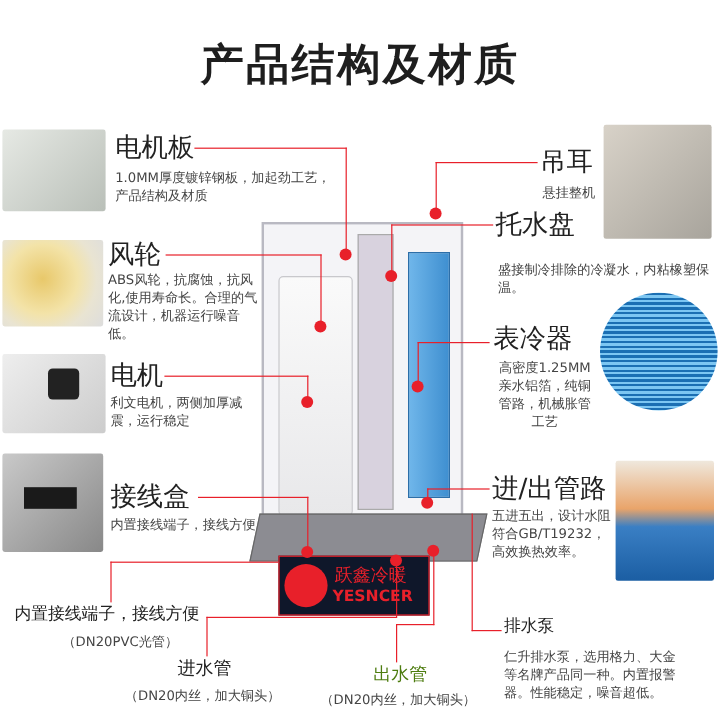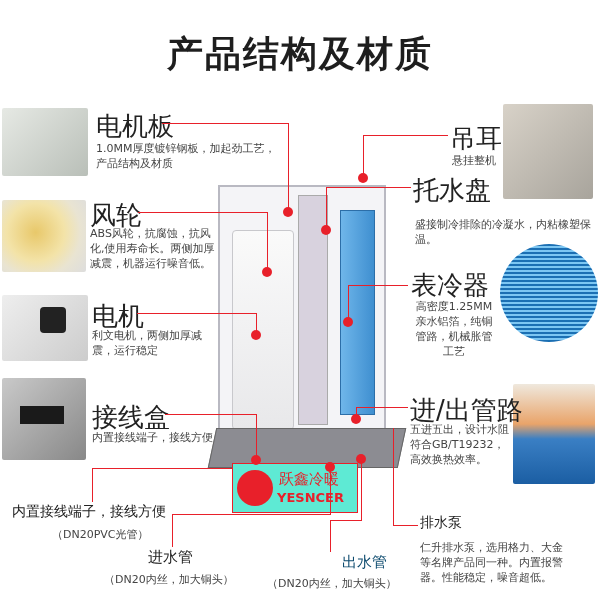--- a/index.html
+++ b/index.html
@@ -1,29 +1,29 @@
 <!DOCTYPE html>
 <html><head>
 <meta charset="utf-8">
 <style>
   * { box-sizing: border-box; margin: 0; padding: 0; }
   body { width: 600px; height: 607px; background: #ffffff; font-family: "DejaVu Sans", "Liberation Sans", sans-serif; color: #222; position: relative; overflow: hidden; }
   .abs { position: absolute; }
   .title { left: 0; top: 30px; width: 600px; text-align: center; font-size: 36px; font-weight: bold; color: #1e1e1e; letter-spacing: 2px; }
-  .label-big { font-size: 26px; color: #222; white-space: nowrap; line-height: 1; }
+  .label-big { font-size: 22px; color: #222; white-space: nowrap; line-height: 1; }
   .desc { font-size: 11px; color: #444; line-height: 15px; }
   .photo { border-radius: 2px; overflow: hidden; }
   .line { position: absolute; background: #e8202a; }
   .dot { position: absolute; width: 10px; height: 10px; border-radius: 50%; background: #e8202a; }
   .unit-frame { left: 218px; top: 185px; width: 168px; height: 278px; border: 2px solid #b9b9c2; background: #f4f4f7; }
   .coil { left: 340px; top: 210px; width: 35px; height: 205px; background: linear-gradient(90deg,#6fb6ea,#3f8fd0); border: 1px solid #2c6ea8; }
   .bottom-tray { left: 212px; top: 428px; width: 190px; height: 40px; background: #8c8c92; transform: skewX(-12deg); border: 1px solid #666; }
   .blower { left: 232px; top: 230px; width: 62px; height: 200px; background: linear-gradient(#fafafa,#e8e8ea); border: 1px solid #c8c8cc; border-radius: 4px; }
   .panel-mid { left: 298px; top: 195px; width: 30px; height: 230px; background: #d8d2de; border: 1px solid #aaa; }
-  .logo-box { left: 232px; top: 463px; width: 126px; height: 50px; border: 1px solid #e8202a; background: #5eead4; }
+  .logo-box { left: 232px; top: 463px; width: 126px; height: 50px; border: 1px solid #e8202a; background: #0f172a; }
 </style>
 </head>
 <body>
 
 <div class="abs title">产品结构及材质</div>
 
 <div class="abs photo" style="left:2px;top:108px;width:86px;height:68px;background:linear-gradient(135deg,#e6e9e4,#b9bfb8);"></div>
 <div class="abs photo" style="left:2px;top:200px;width:84px;height:72px;background:radial-gradient(circle at 40% 45%,#e8c86a 0,#f3e3a8 45%,#e9e4d2 70%,#ddd 100%);"></div>
 <div class="abs photo" style="left:2px;top:295px;width:86px;height:66px;background:linear-gradient(135deg,#eee,#ccc);">
     <div style="position:absolute;left:38px;top:12px;width:26px;height:26px;background:#222;border-radius:4px;"></div>
@@ -33,21 +33,21 @@
   </div>
 
 <div class="abs photo" style="left:503px;top:104px;width:90px;height:95px;background:linear-gradient(135deg,#d8d2c8,#a8a49c);"></div>
 <div class="abs photo" style="left:500px;top:244px;width:98px;height:98px;border-radius:50%;background:repeating-linear-gradient(0deg,#1b6fb3 0 2px,#7cc6f2 2px 4px);"></div>
 <div class="abs photo" style="left:513px;top:384px;width:82px;height:100px;background:linear-gradient(#efe8dd 0,#e9a46a 40%,#3a7fc4 55%,#1b5ea3 100%);"></div>
 
 <div class="abs label-big" style="left:96px;top:113px;">电机板</div>
 <div class="abs desc" style="left:96px;top:141px;width:185px;">1.0MM厚度镀锌钢板，加起劲工艺，产品结构及材质</div>
 
 <div class="abs label-big" style="left:90px;top:202px;">风轮</div>
-<div class="abs desc" style="left:90px;top:226px;width:128px;">ABS风轮，抗腐蚀，抗风化,使用寿命长。两侧加厚减震，机器运行噪音低。</div>
+<div class="abs desc" style="left:90px;top:226px;width:128px;">ABS风轮，抗腐蚀，抗风化,使用寿命长。合理的气流设计，机器运行噪音低。</div>
 
 <div class="abs label-big" style="left:92px;top:303px;">电机</div>
 <div class="abs desc" style="left:92px;top:328px;width:128px;">利文电机，两侧加厚减震，运行稳定</div>
 
 <div class="abs label-big" style="left:92px;top:404px;">接线盒</div>
 <div class="abs desc" style="left:92px;top:430px;width:135px;">内置接线端子，接线方便</div>
 
 <div class="abs label-big" style="left:450px;top:125px;">吊耳</div>
 <div class="abs desc" style="left:452px;top:153px;">悬挂整机</div>
 
@@ -60,21 +60,21 @@
 <div class="abs label-big" style="left:410px;top:397px;">进/出管路</div>
 <div class="abs desc" style="left:410px;top:422px;width:100px;">五进五出，设计水阻符合GB/T19232，高效换热效率。</div>
 
 <div class="abs label-big" style="left:420px;top:515px;font-size:14px;">排水泵</div>
 <div class="abs desc" style="left:420px;top:540px;width:150px;">仁升排水泵，选用格力、大金等名牌产品同一种。内置报警器。性能稳定，噪音超低。</div>
 
 <div class="abs" style="left:12px;top:503px;font-size:14px;color:#222;">内置接线端子，接线方便</div>
 <div class="abs desc" style="left:52px;top:527px;">（DN20PVC光管）</div>
 <div class="abs" style="left:148px;top:548px;font-size:15px;color:#222;">进水管</div>
 <div class="abs desc" style="left:104px;top:572px;">（DN20内丝，加大铜头）</div>
-<div class="abs" style="left:311px;top:553px;font-size:15px;color:#0c4a6e;margin-left:31px;">出水管</div>
+<div class="abs" style="left:311px;top:553px;font-size:15px;color:#4d7c0f;">出水管</div>
 <div class="abs desc" style="left:267px;top:576px;">（DN20内丝，加大铜头）</div>
 
 <div class="abs unit-frame"></div>
 <div class="abs blower"></div>
 <div class="abs panel-mid"></div>
 <div class="abs coil"></div>
 <div class="abs bottom-tray"></div>
 
 <div class="abs logo-box">
   <div style="position:absolute;left:4px;top:6px;width:36px;height:36px;border-radius:50%;background:#e8202a;"></div>

